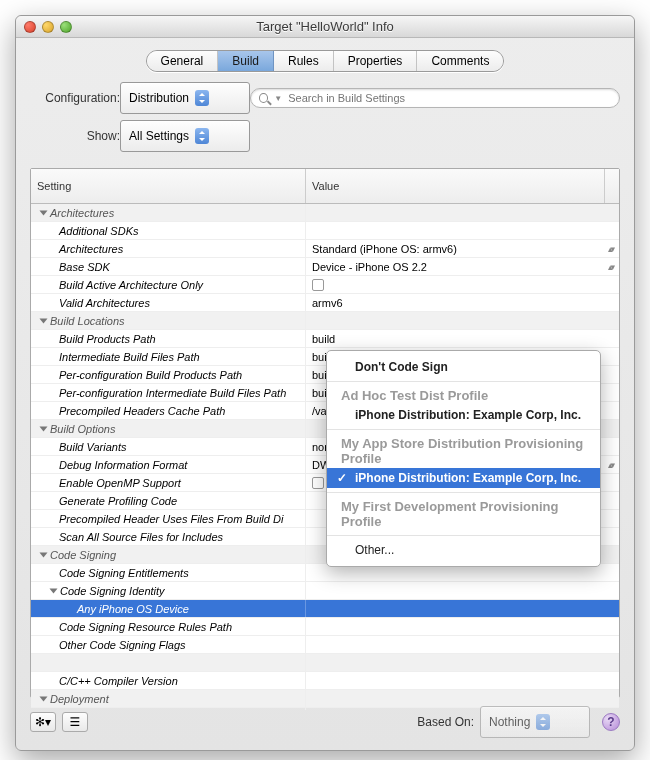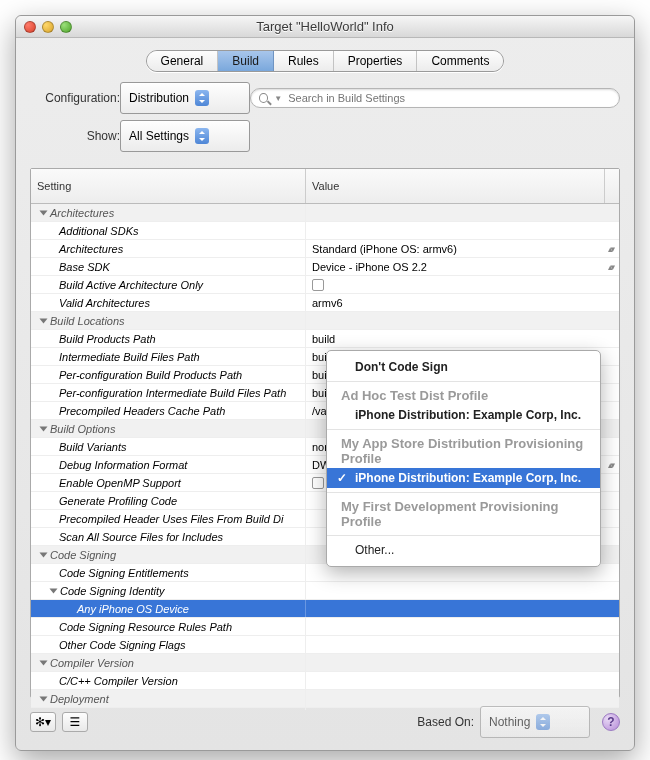--- a/index.html
+++ b/index.html
@@ -232,24 +232,20 @@
         </div>
         <div class="row">
           <div class="cell indent1">Code Signing Resource Rules Path</div>
           <div class="cell"></div>
         </div>
         <div class="row">
           <div class="cell indent1">Other Code Signing Flags</div>
           <div class="cell"></div>
         </div>
         <div class="row group">
-          <div class="cell">
-            <span class="tri"></span>
-            <span>Compiler Version</span>
-          </div>
           <div class="cell"></div>
         </div>
         <div class="row">
           <div class="cell indent1">C/C++ Compiler Version</div>
           <div class="cell"></div>
         </div>
         <div class="row group">
           <div class="cell">
             <span class="tri"></span>
             <span>Deployment</span>

